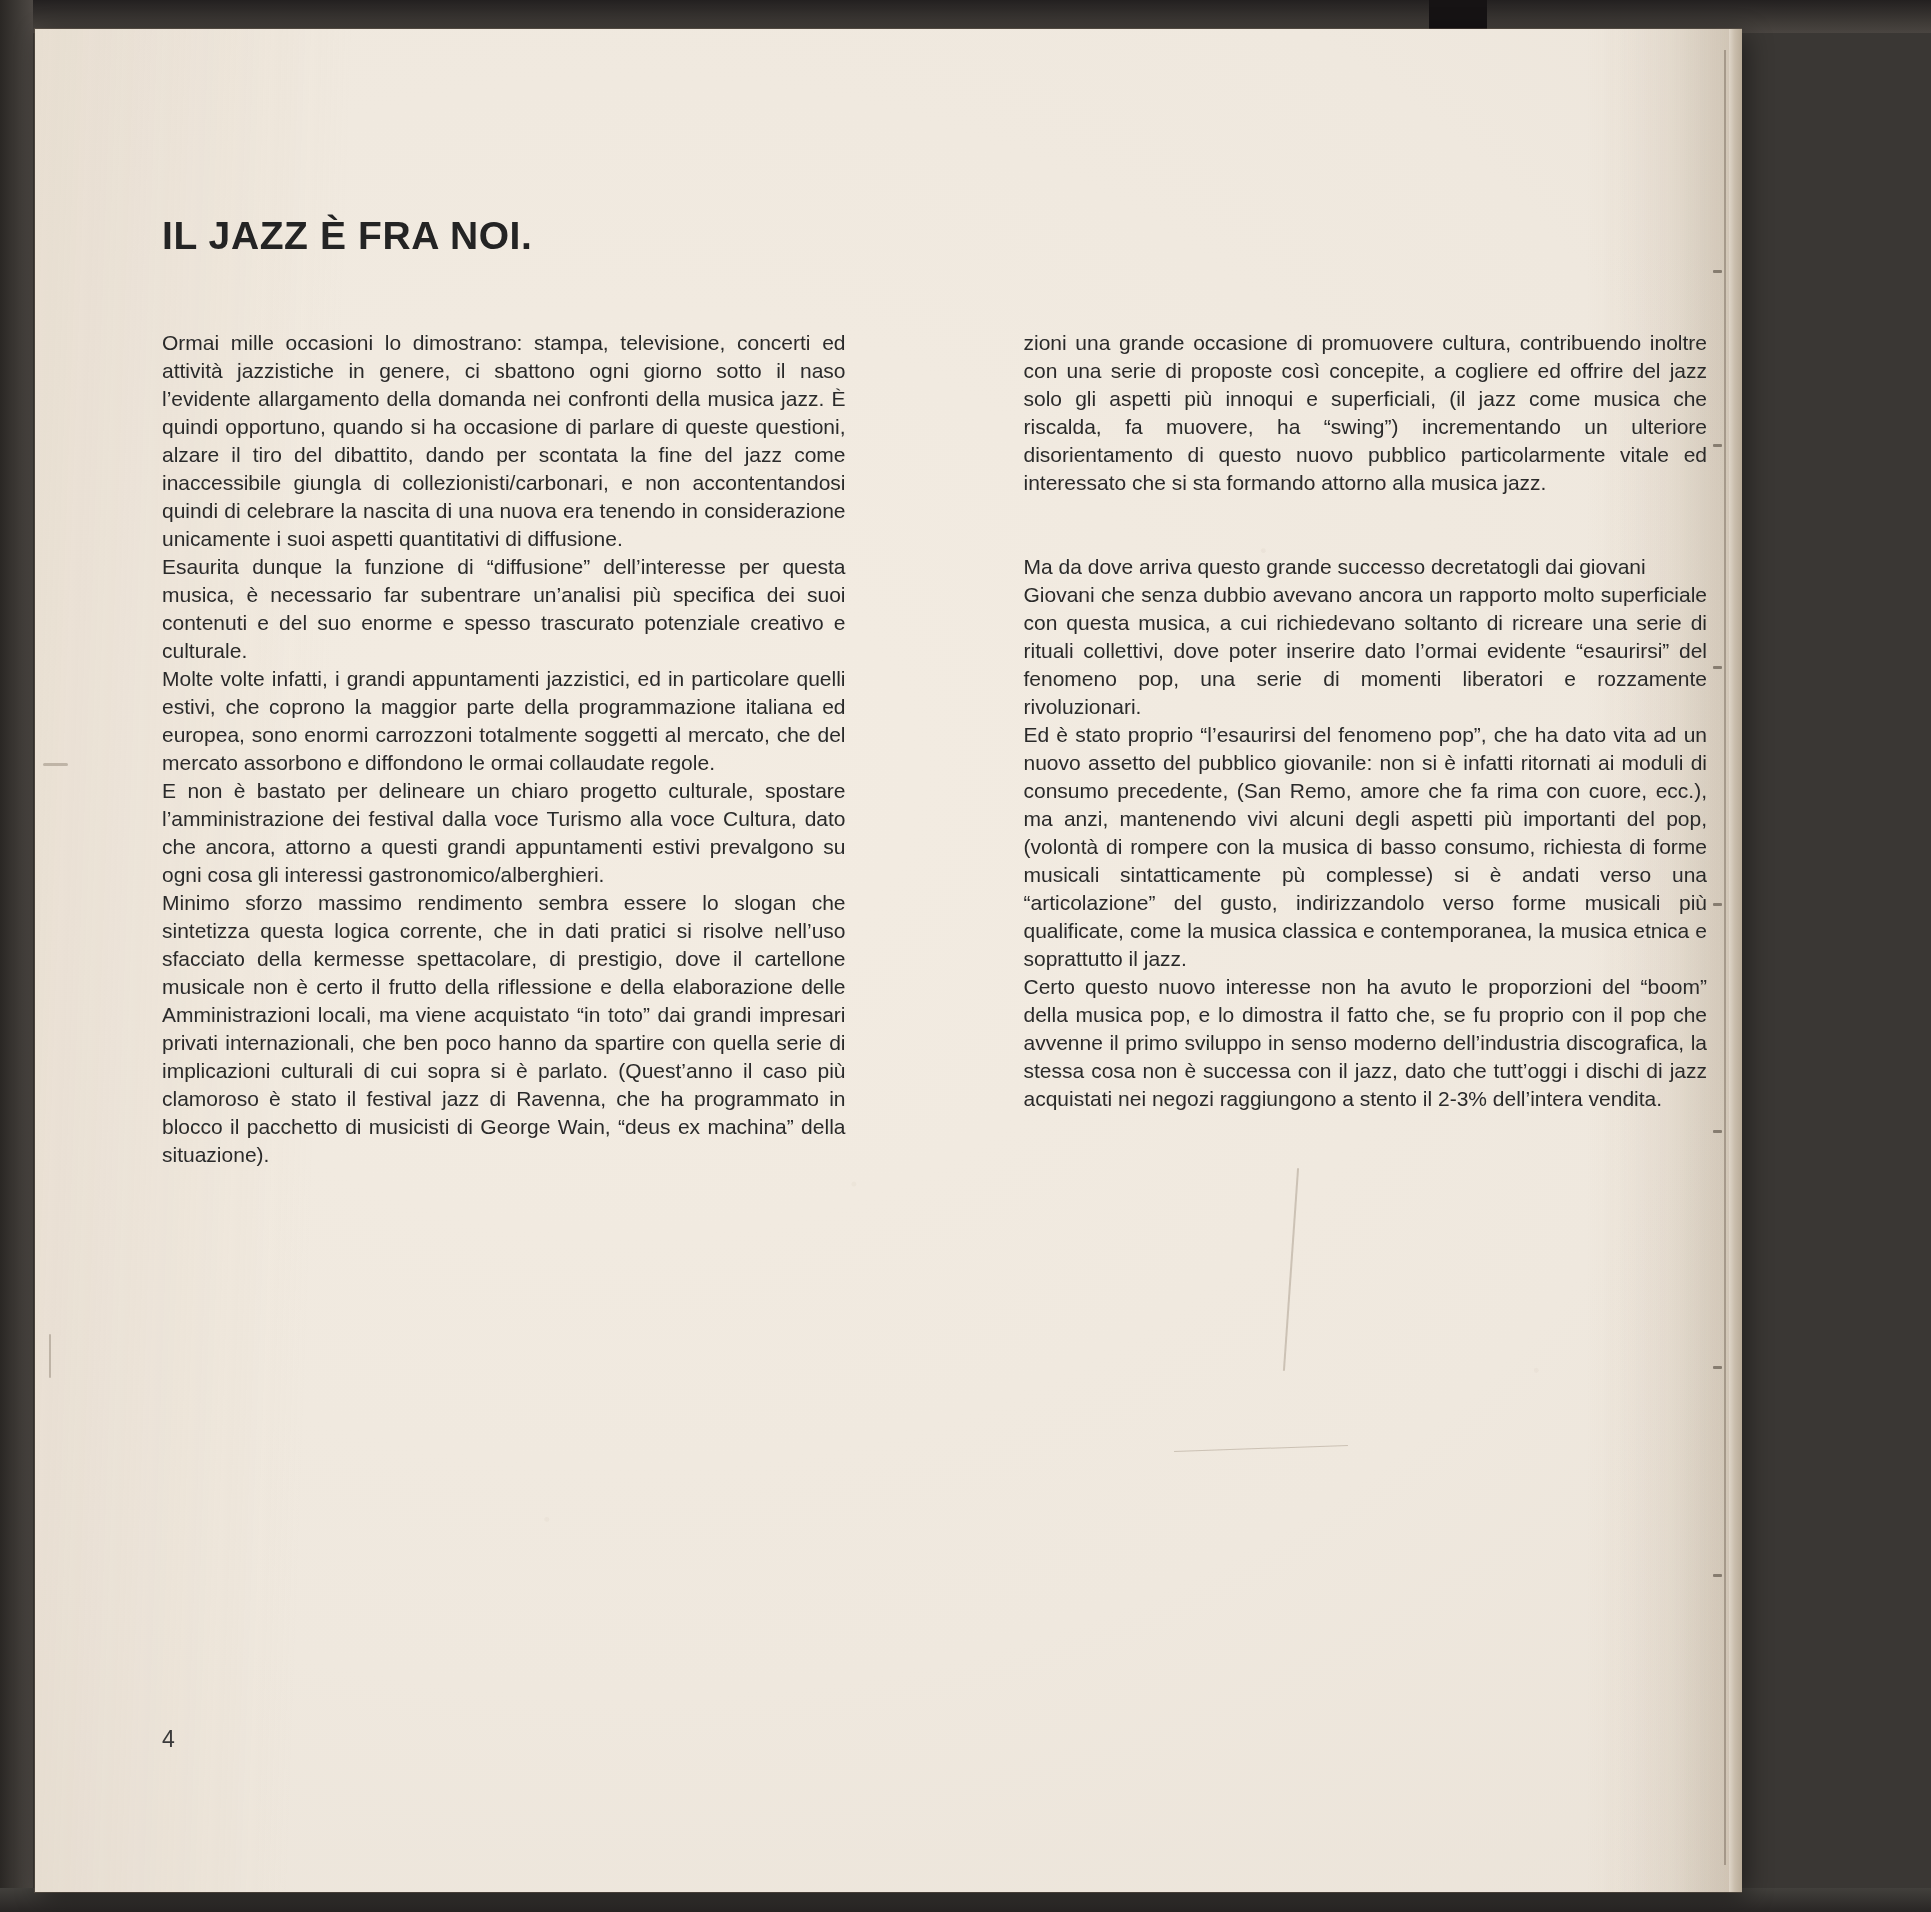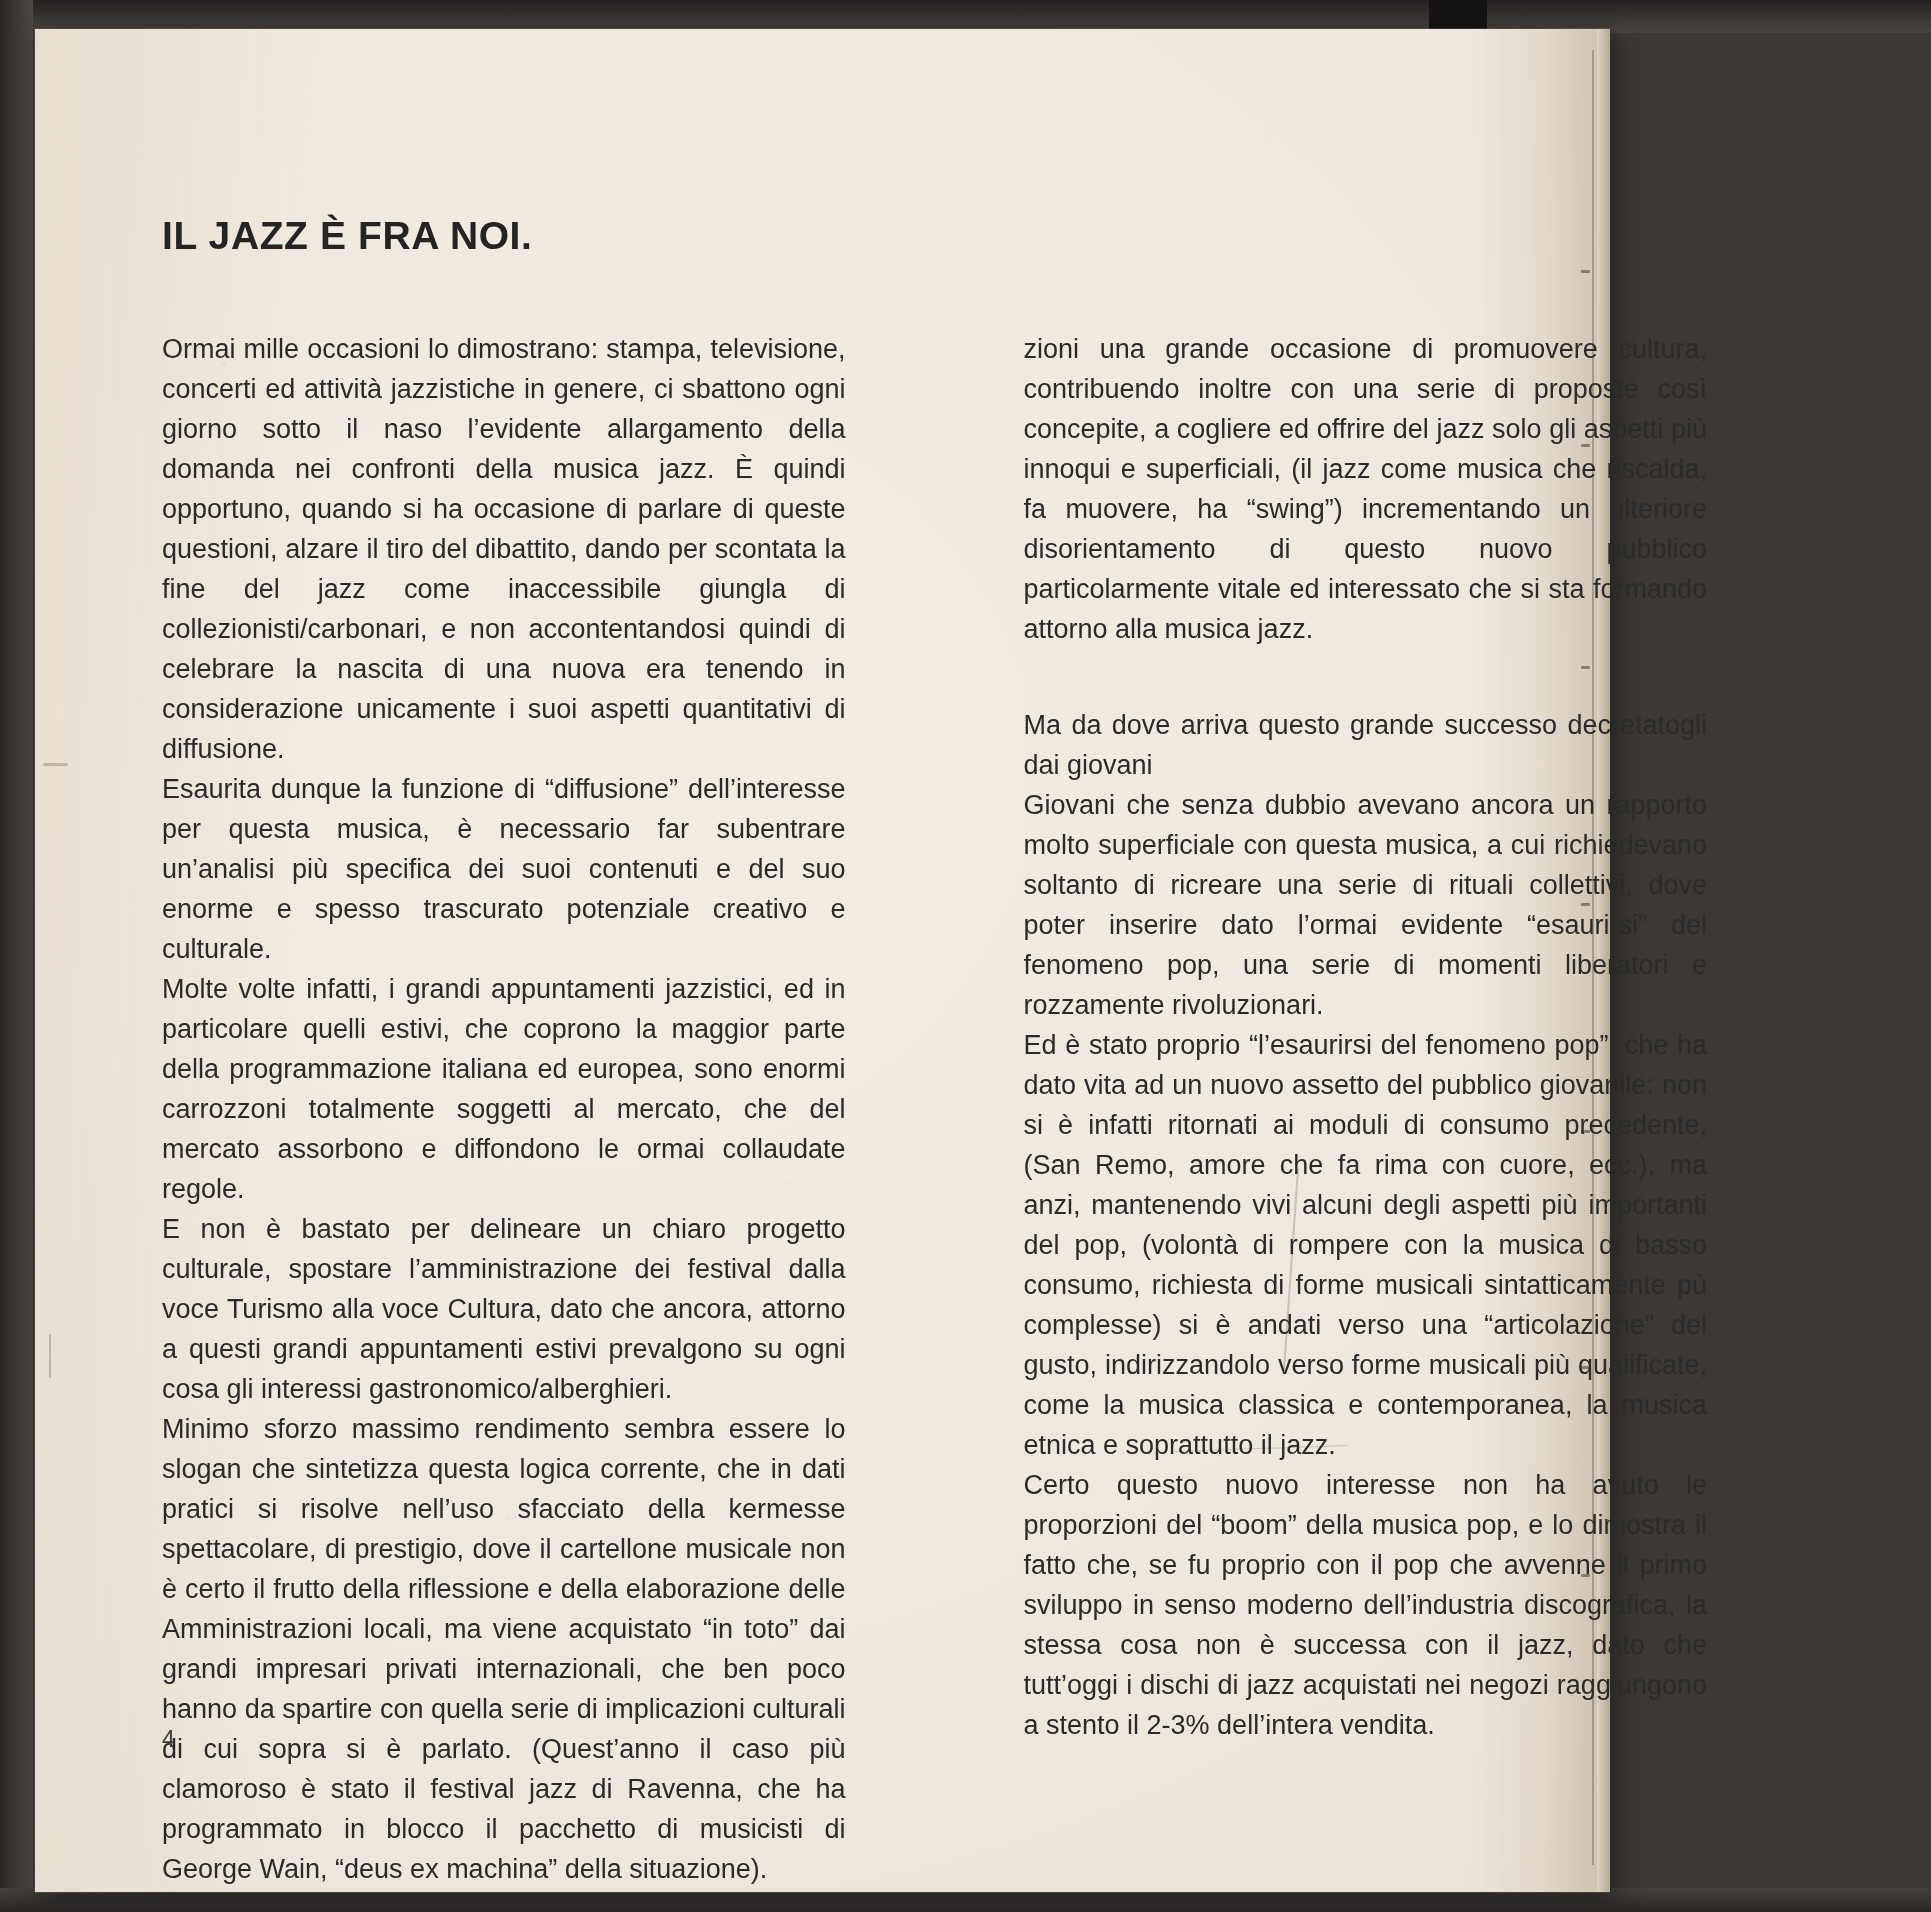--- a/index.html
+++ b/index.html
@@ -46,21 +46,21 @@
     left: 0; bottom: 0;
     width: 1931px; height: 25px;
     background: linear-gradient(0deg,#272423 0%, #42403c 100%);
   }
 
   
   #page {
     position: absolute;
     left: 35px;
     top: 29px;
-    width: 1574px;
+    width: 1706px;
     height: 1863px;
     background:
       radial-gradient(ellipse 120% 90% at 35% 40%, #f3ece2 0%, #efe8de 55%, #e9e1d6 100%);
     box-shadow: 0 0 0 1px rgba(120,106,90,0.35),
                 5.8px 5.8px 25px rgba(0,0,0,0.45);
   }
   
   #page::before {
     content: "";
     position: absolute;
@@ -127,22 +127,22 @@
     font-size: 39px;
     letter-spacing: 0.6px;
     color: #242424;
   }
   .columns {
     display: flex;
     gap: 0;
   }
   .col {
     width: 684px;
-    font-size: 27px;
-    line-height: 40px;
+    font-size: 21px;
+    line-height: 28px;
     color: #2a2a2a;
     text-align: justify;
     text-justify: inter-word;
     hyphens: none;
   }
   .col-left { margin-right: 178px; }
   .col p {
     margin: 0;
   }
   .col p.gap-before {

